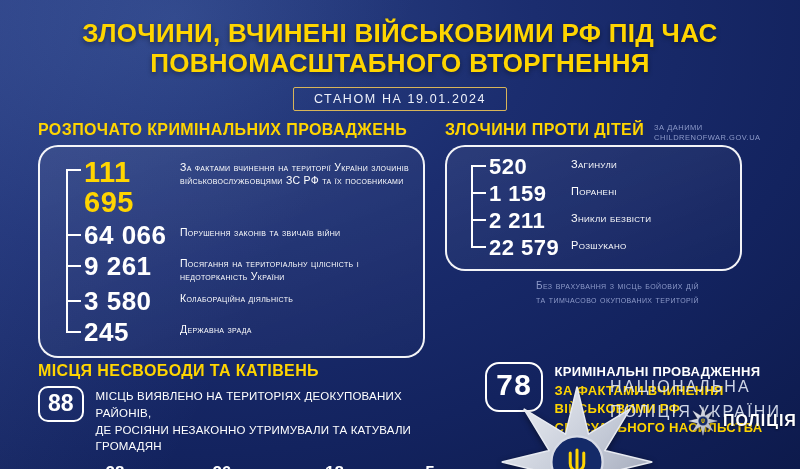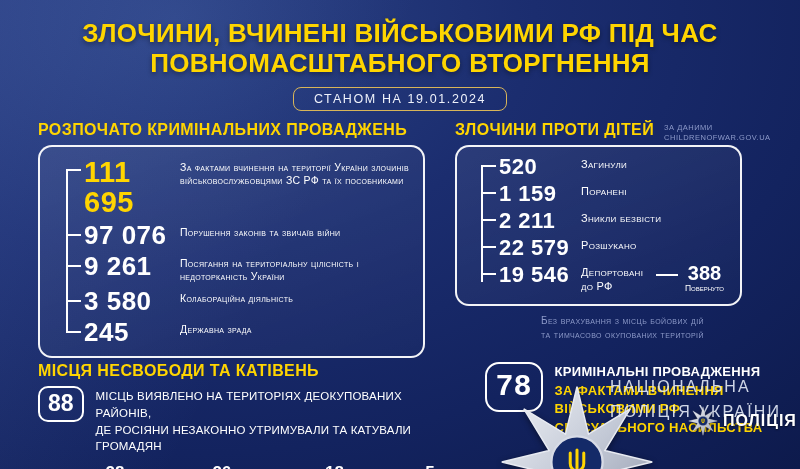--- a/index.html
+++ b/index.html
@@ -11,31 +11,31 @@
   .page::before{content:"";position:absolute;inset:0;
     background:linear-gradient(118deg, rgba(120,150,230,0.18) 0%, rgba(120,150,230,0) 40%);
     pointer-events:none;z-index:0;}
   .layer{position:relative;z-index:1;}
 
   
   .hdr{text-align:center;padding-top:18px;}
   .title{color:#ffd500;font-size:26px;font-weight:700;line-height:1.17;letter-spacing:.3px;
     text-shadow:0 2px 5px rgba(0,0,0,.4);margin:0;}
   .date-pill{display:inline-block;margin-top:8px;padding:4px 20px;border:1.5px solid #d8b559;
-    border-radius:8px;font-size:12.5px;letter-spacing:1.6px;color:#eef1fa;}
-
-  
-  .cols{display:flex;gap:30px;padding:0 10px 0 38px;margin-top:10px;}
+    border-radius:2px;font-size:12.5px;letter-spacing:1.6px;color:#eef1fa;}
+
+  
+  .cols{display:flex;gap:20px;padding:0 10px 0 38px;margin-top:10px;}
   .col-left{flex:0 0 387px;}
   .col-right{flex:1;min-width:0;}
   .sec-h{color:#ffd500;font-size:16px;font-weight:700;letter-spacing:.4px;margin:0 0 6px 0;}
   .sec-h-row{display:flex;align-items:flex-start;gap:10px;}
   .source{font-size:7.5px;color:#8d9ac9;line-height:1.3;letter-spacing:.5px;padding-top:2px;}
 
-  .card{border:2px solid rgba(255,255,255,.95);border-radius:14px;
+  .card{border:2px solid rgba(255,255,255,.95);border-radius:20px;
     background:linear-gradient(160deg, rgba(255,255,255,.07), rgba(255,255,255,.015));}
   .card.proc{padding:10px 12px 6px 14px;}
   .card.child{padding:8px 16px 6px 12px;margin-right:48px;}
 
   .rows{position:relative;padding-left:30px;}
   .rows::before{content:"";position:absolute;left:12px;top:14px;bottom:13px;width:2px;background:#fff;}
   .row{display:flex;align-items:flex-start;margin-bottom:4px;position:relative;}
   .row::before{content:"";position:absolute;left:-18px;top:12px;width:15px;height:2px;background:#fff;}
   .num{flex:0 0 96px;font-weight:700;font-size:26px;line-height:1.05;letter-spacing:.5px;}
   .num.big{font-size:29px;color:#ffd500;}
@@ -103,21 +103,21 @@
 
       <div class="col-left">
         <h2 class="sec-h">РОЗПОЧАТО КРИМІНАЛЬНИХ ПРОВАДЖЕНЬ</h2>
         <div class="card proc">
           <div class="rows">
             <div class="row">
               <div class="num big">111 695</div>
               <div class="lbl">За фактами вчинення на території України злочинів військовослужбовцями ЗС РФ та їх пособниками</div>
             </div>
             <div class="row">
-              <div class="num">97 076</div>
+              <div class="num">64 066</div>
               <div class="lbl">Порушення законів та звичаїв війни</div>
             </div>
             <div class="row">
               <div class="num">9 261</div>
               <div class="lbl">Посягання на територіальну цілісність і недоторканість України</div>
             </div>
             <div class="row">
               <div class="num">3 580</div>
               <div class="lbl">Колабораційна діяльність</div>
             </div>
@@ -147,29 +147,20 @@
               <div class="num">1 159</div>
               <div class="lbl">Поранені</div>
             </div>
             <div class="row">
               <div class="num">2 211</div>
               <div class="lbl">Зникли безвісти</div>
             </div>
             <div class="row">
               <div class="num">22 579</div>
               <div class="lbl">Розшукано</div>
-            </div>
-            <div class="row">
-              <div class="num">19 546</div>
-              <div class="lbl">Депортовані до РФ</div>
-              <div class="dash"></div>
-              <div class="ret">
-                <div class="ret-v">388</div>
-                <div class="ret-l">Повернуто</div>
-              </div>
             </div>
           </div>
         </div>
         <div class="footnote">
           <span>Без врахування з місць бойових дій</span><br>
           <span>та тимчасово окупованих територій</span>
         </div>
       </div>
     </div>
 

